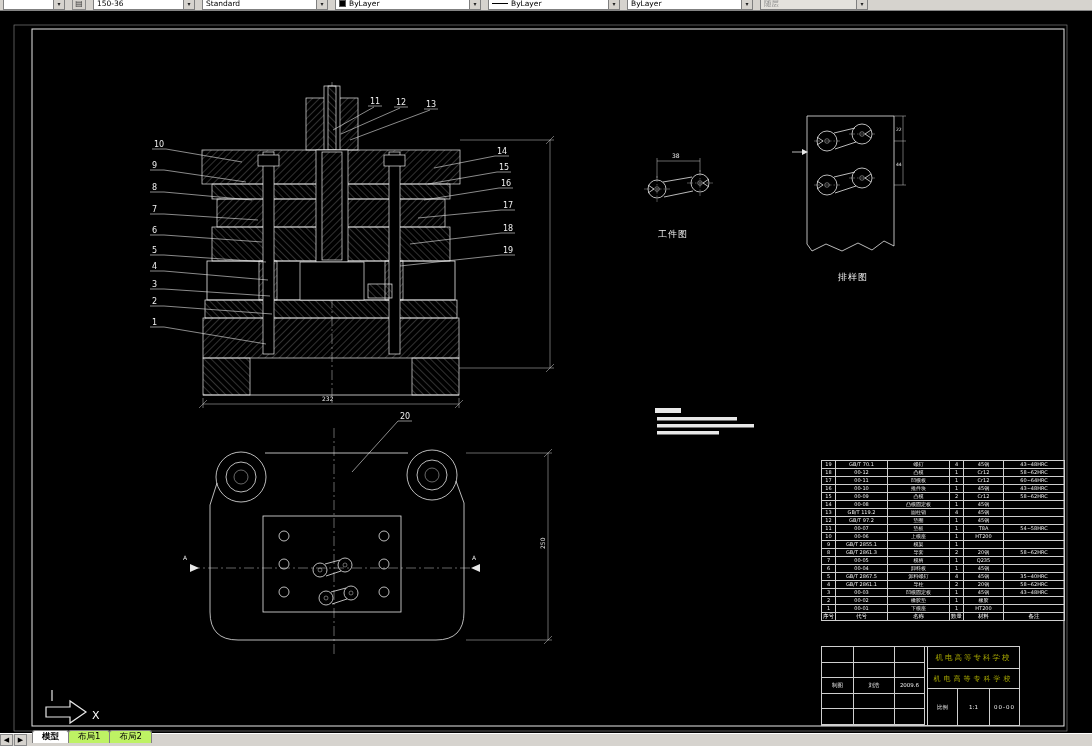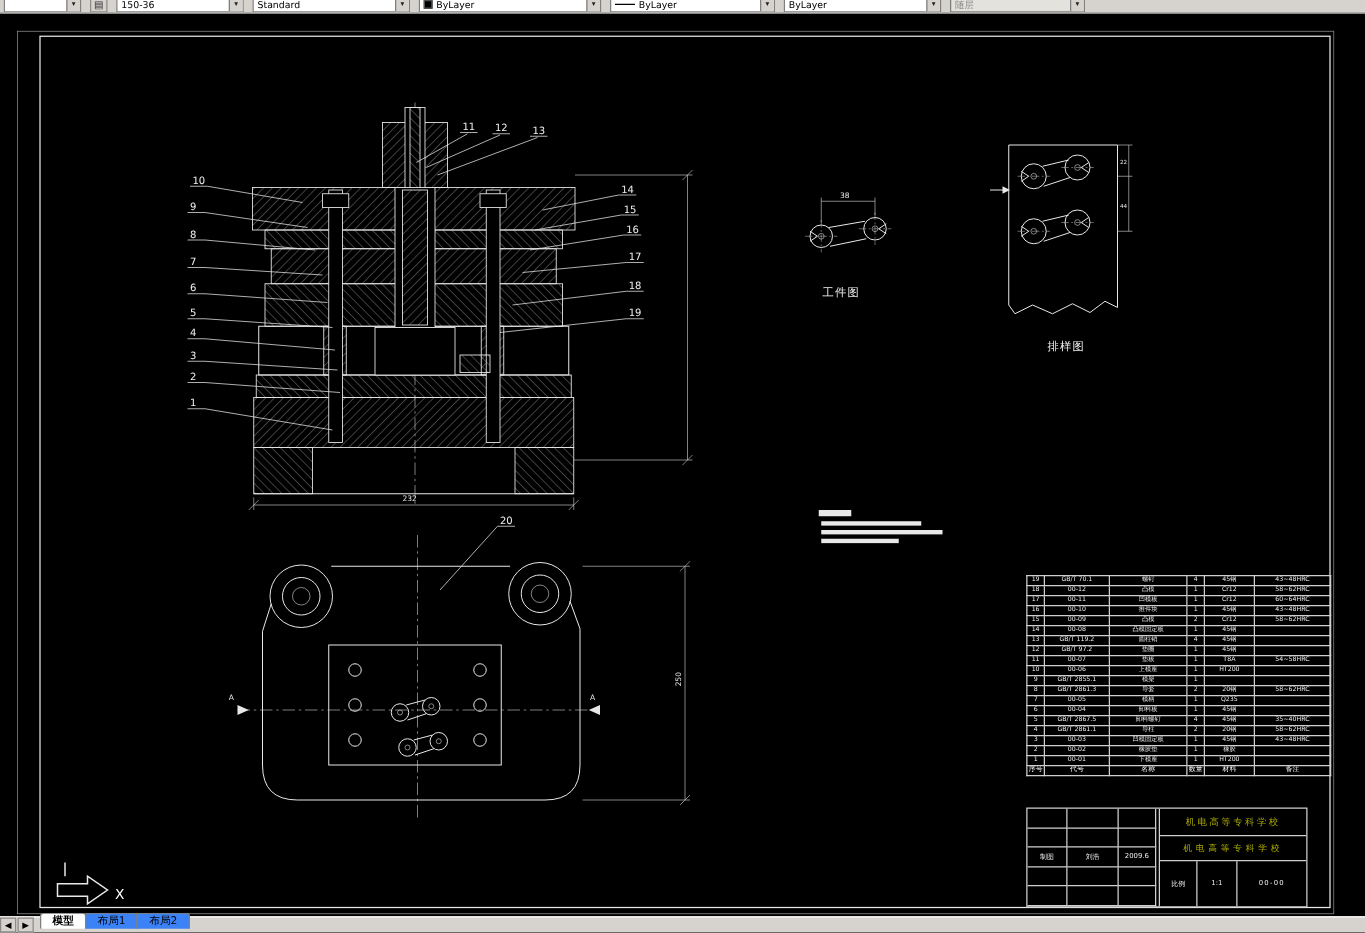--- a/index.html
+++ b/index.html
@@ -38,41 +38,41 @@
   .lbl{fill:#f0f0f0;font-size:9px;letter-spacing:1px}
   .ucsx{fill:#fff;font-size:11px}
 
   
   table.parts{position:absolute;left:821px;top:449px;width:243px;border-collapse:collapse;table-layout:fixed}
   table.parts td{border:1px solid #cfcfcf;height:8px;font-size:5px;line-height:1;color:#eee;
     padding:0 1px;overflow:hidden;white-space:nowrap;text-align:center}
   table.parts tr.hdr td{font-size:5.5px;color:#fff}
 
   
-  .tblock{position:absolute;left:821px;top:635px;width:225px;height:80px;border:1px solid #cfcfcf;display:flex}
+  .tblock{position:absolute;left:821px;top:635px;width:199px;height:80px;border:1px solid #cfcfcf;display:flex}
   .sig{width:105px;display:grid;grid-template-columns:32px 41px 30px;grid-auto-rows:15.6px}
   .sig>div{border-right:1px solid #cfcfcf;border-bottom:1px solid #cfcfcf;font-size:5.5px;color:#eee;
     display:flex;align-items:center;justify-content:center;overflow:hidden;white-space:nowrap}
   .tb-right{flex:1;display:flex;flex-direction:column;border-left:1px solid #cfcfcf}
   .school{height:22px;border-bottom:1px solid #cfcfcf;color:#a8a800;font-size:7.5px;letter-spacing:2px;
     display:flex;align-items:center;justify-content:center;overflow:hidden}
   .dtitle{height:20px;border-bottom:1px solid #cfcfcf;color:#a8a800;font-size:7px;letter-spacing:3px;
     display:flex;align-items:center;justify-content:center;overflow:hidden}
   .tb-bottom{flex:1;display:flex}
   .tb-bottom .cell{border-right:1px solid #cfcfcf;color:#eee;font-size:5.5px;
     display:flex;align-items:center;justify-content:center;overflow:hidden}
   .csl{width:30px}.csv{width:32px}.cdn{flex:1;font-size:7px;border-right:none!important;letter-spacing:1px}
 
   
   .tabbar{position:absolute;left:0;bottom:0;width:1092px;height:13px;background:#d6d3ce;
     border-top:1px solid #fff;display:flex;align-items:flex-end;z-index:6}
   .tnav{width:13px;height:12px;font-size:7px;color:#000;background:#d6d3ce;border:1px solid #8a8a8a;
     display:inline-flex;align-items:center;justify-content:center;margin-right:1px}
   .tabs{display:inline-flex;height:16px;margin-left:4px}
-  .tab{height:13px;padding:0 9px;font-size:8.5px;color:#000;background:#3b82f6;
+  .tab{height:13px;padding:0 9px;font-size:8.5px;color:#000;background:#bef264;
     border:1px solid #808080;border-bottom:none;border-radius:3px 3px 0 0;
     display:inline-flex;align-items:center;margin-right:-1px}
   .tab.active{background:#fff;font-weight:bold;position:relative;z-index:2}
 </style>
 </head>
 <body>
 
 <div class="toolbar">
   <div class="combo w60">
     <span></span>

